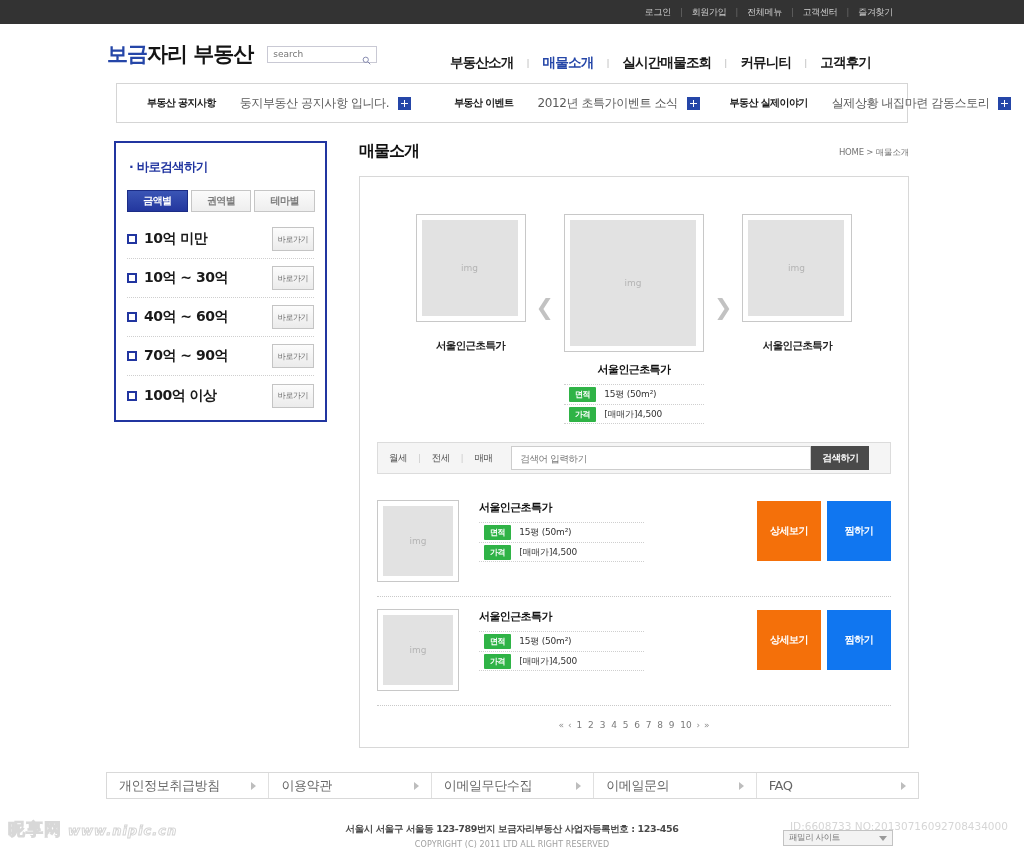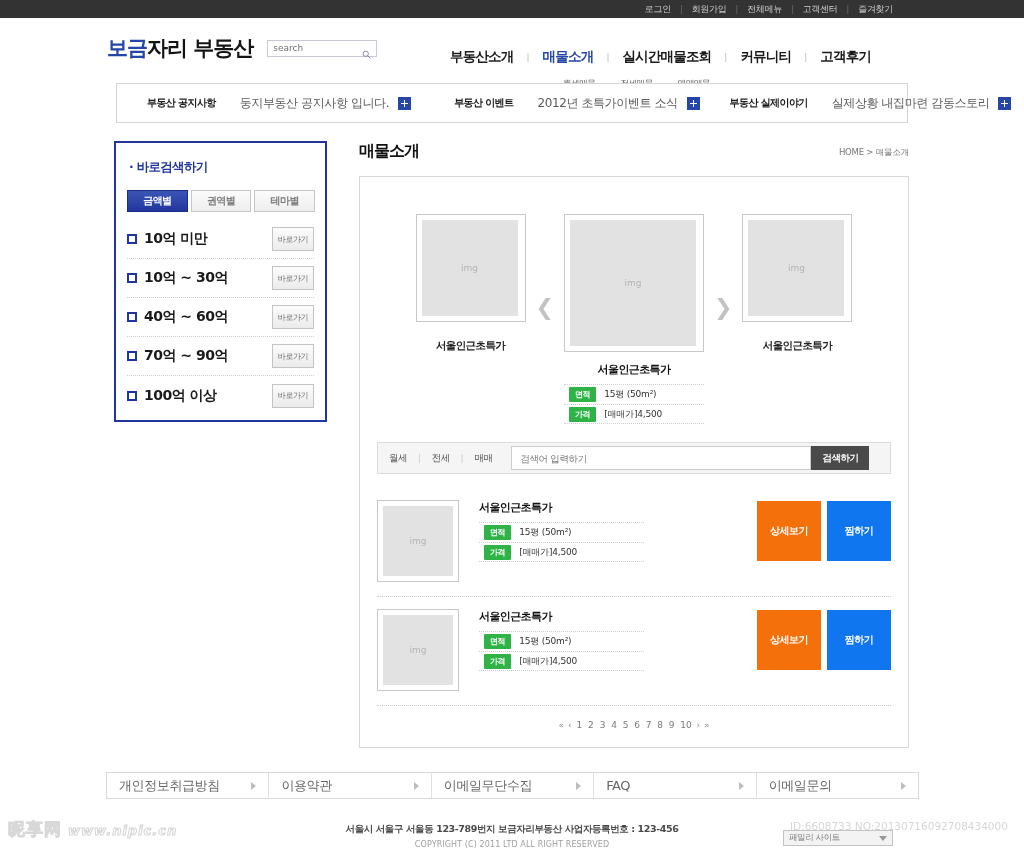--- a/index.html
+++ b/index.html
@@ -8,21 +8,21 @@
     width: 1024px; height: 849px;
     font-family: "DejaVu Sans", "Liberation Sans", sans-serif;
     background: #ffffff;
     color: #333;
     overflow: hidden;
   }
   .page { position: relative; width: 1024px; height: 849px; background: #fff; }
 
   
   .topbar {
-    height: 18px; background: #333333; width: 100%;
+    height: 24px; background: #333333; width: 100%;
     display: flex; align-items: center; justify-content: flex-end;
     padding-right: 122px;
   }
   .topbar .util { display: flex; align-items: center; }
   .topbar a {
     color: #cfcfcf; font-size: 9px; text-decoration: none;
     padding: 0 9px; line-height: 18px; letter-spacing: -0.3px;
   }
   .topbar .sep { color: #6d6d6d; font-size: 8px; }
 
@@ -560,25 +560,25 @@
     </div>
     <div class="fn-item">
       <span class="fn-label">이용약관</span>
       <span class="fn-arrow"></span>
     </div>
     <div class="fn-item">
       <span class="fn-label">이메일무단수집</span>
       <span class="fn-arrow"></span>
     </div>
     <div class="fn-item">
+      <span class="fn-label">이메일문의</span>
+      <span class="fn-arrow"></span>
+    </div>
+    <div class="fn-item">
       <span class="fn-label">FAQ</span>
-      <span class="fn-arrow"></span>
-    </div>
-    <div class="fn-item">
-      <span class="fn-label">이메일문의</span>
       <span class="fn-arrow"></span>
     </div>
   </div>
 
   <div class="footer-info">
     <div class="f-addr">서울시 서울구 서울동 123-789번지 보금자리부동산 사업자등록번호 : 123-456</div>
     <div class="f-copy">COPYRIGHT (C) 2011 LTD ALL RIGHT RESERVED</div>
   </div>
 
   <div class="family">

